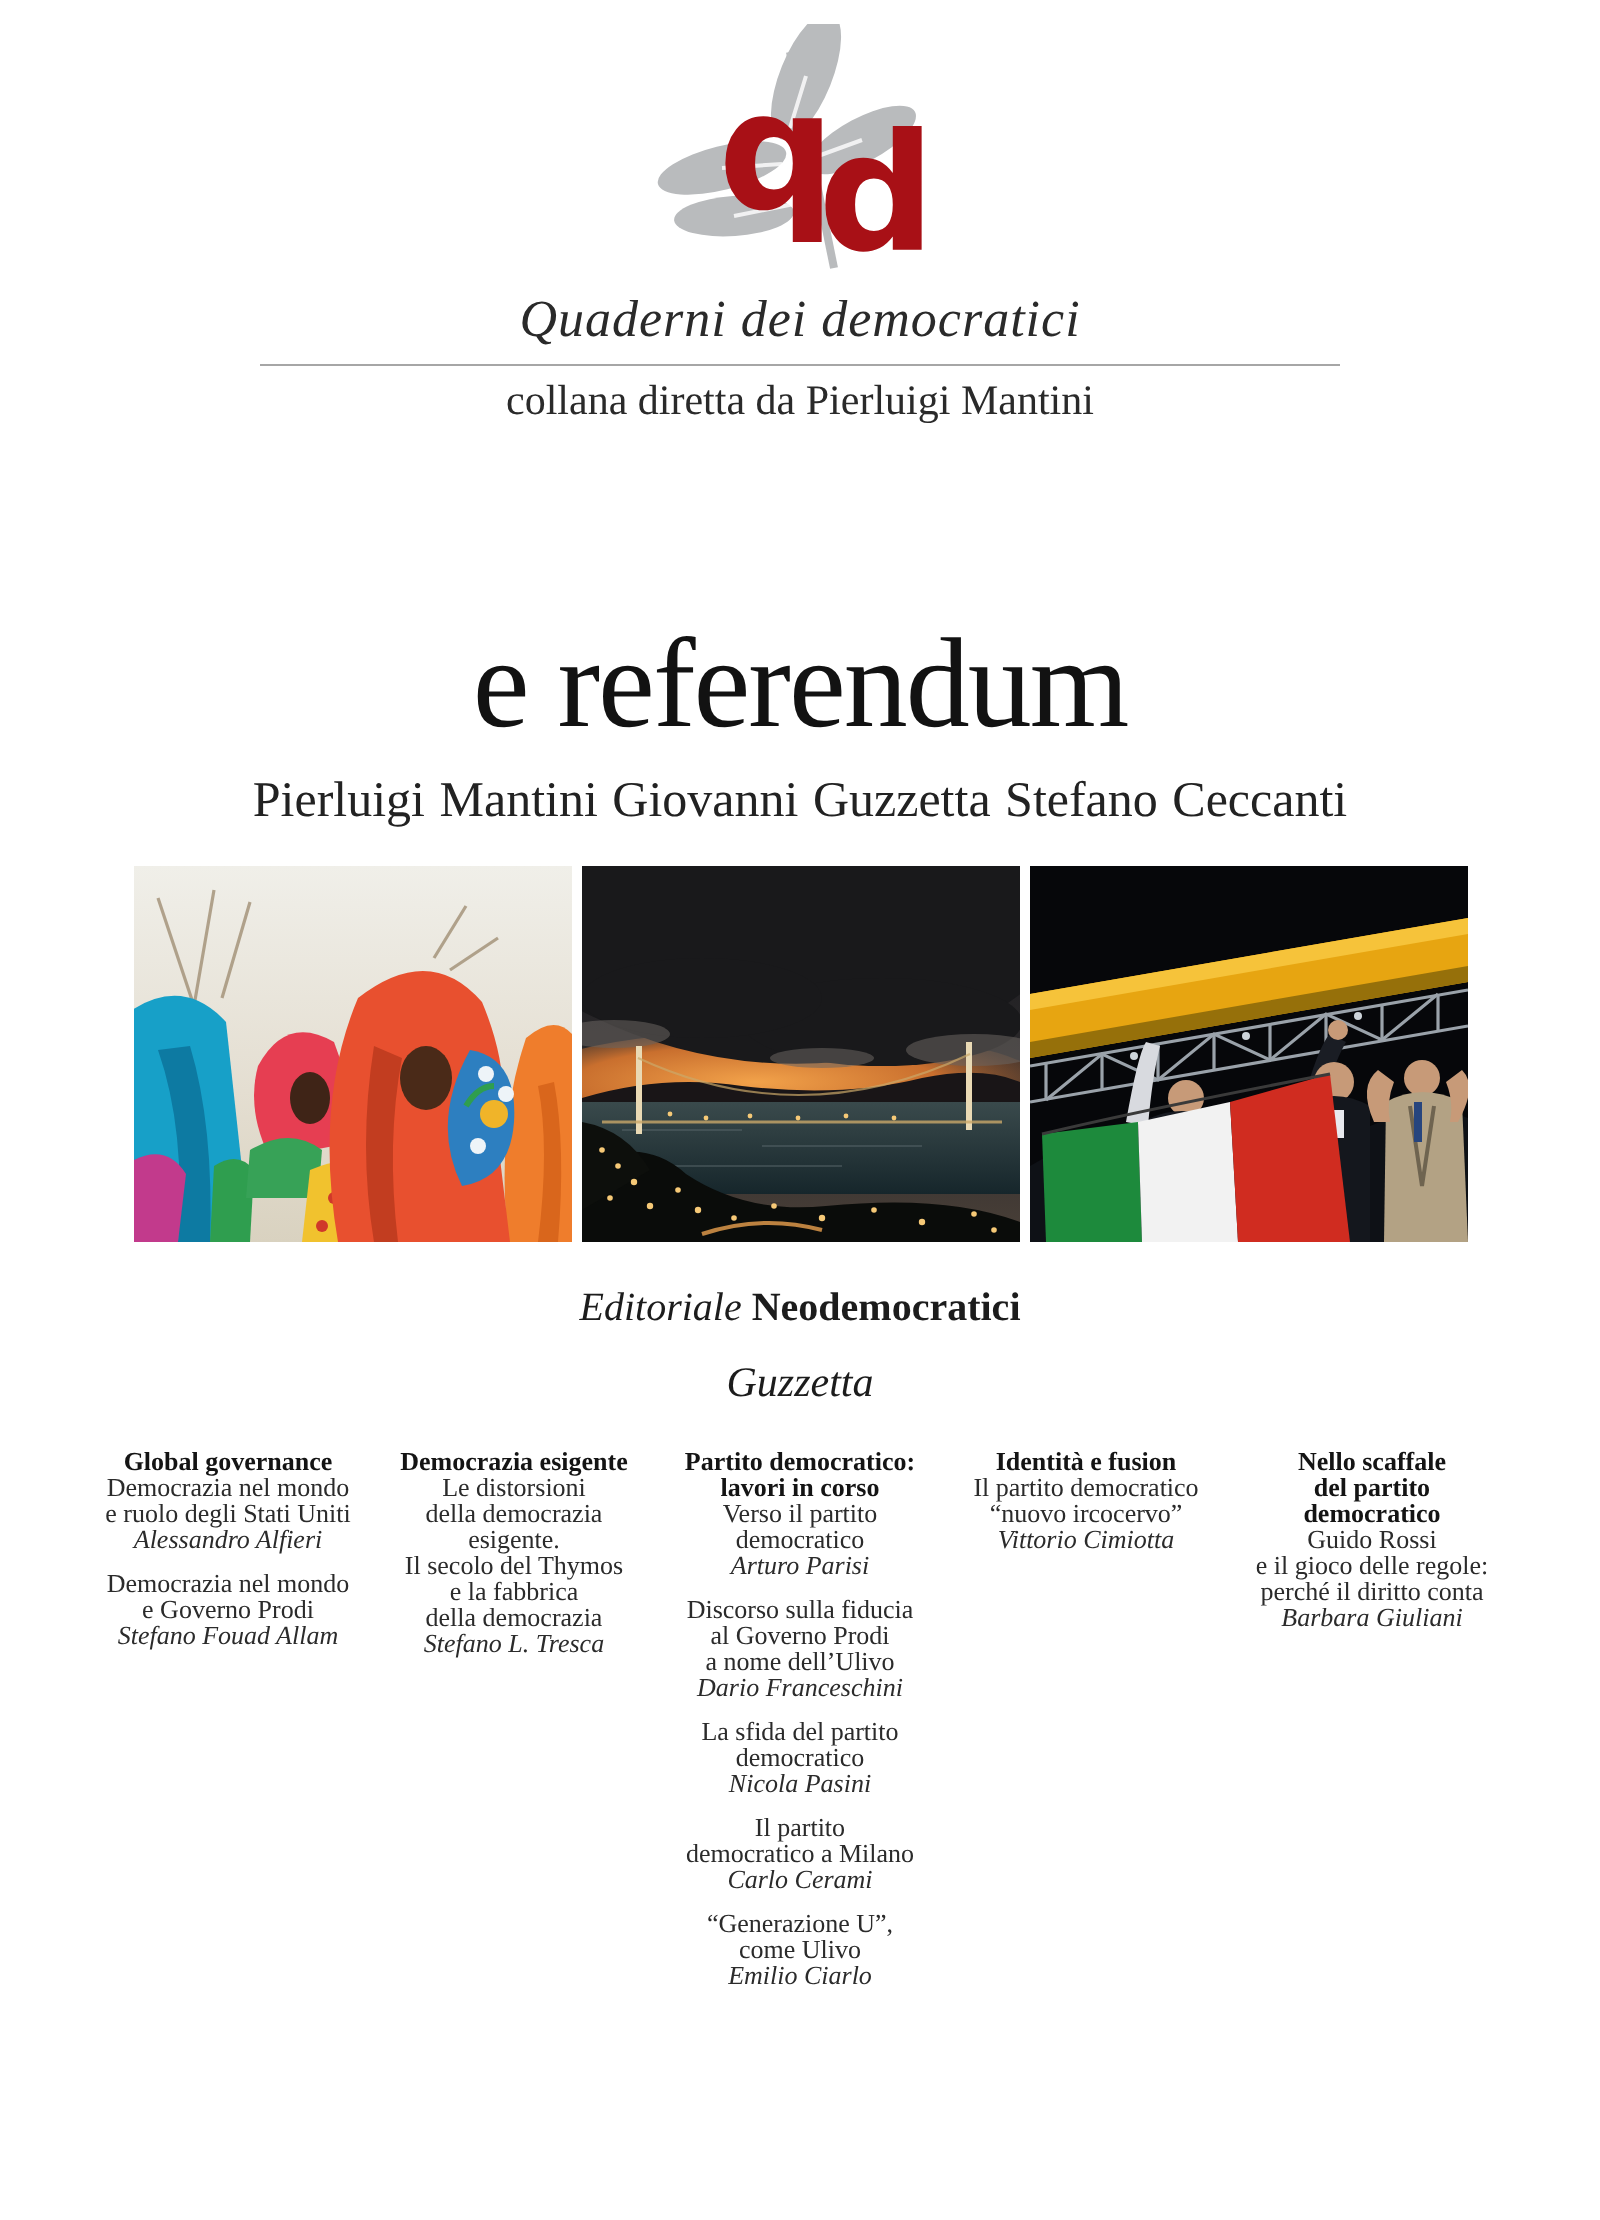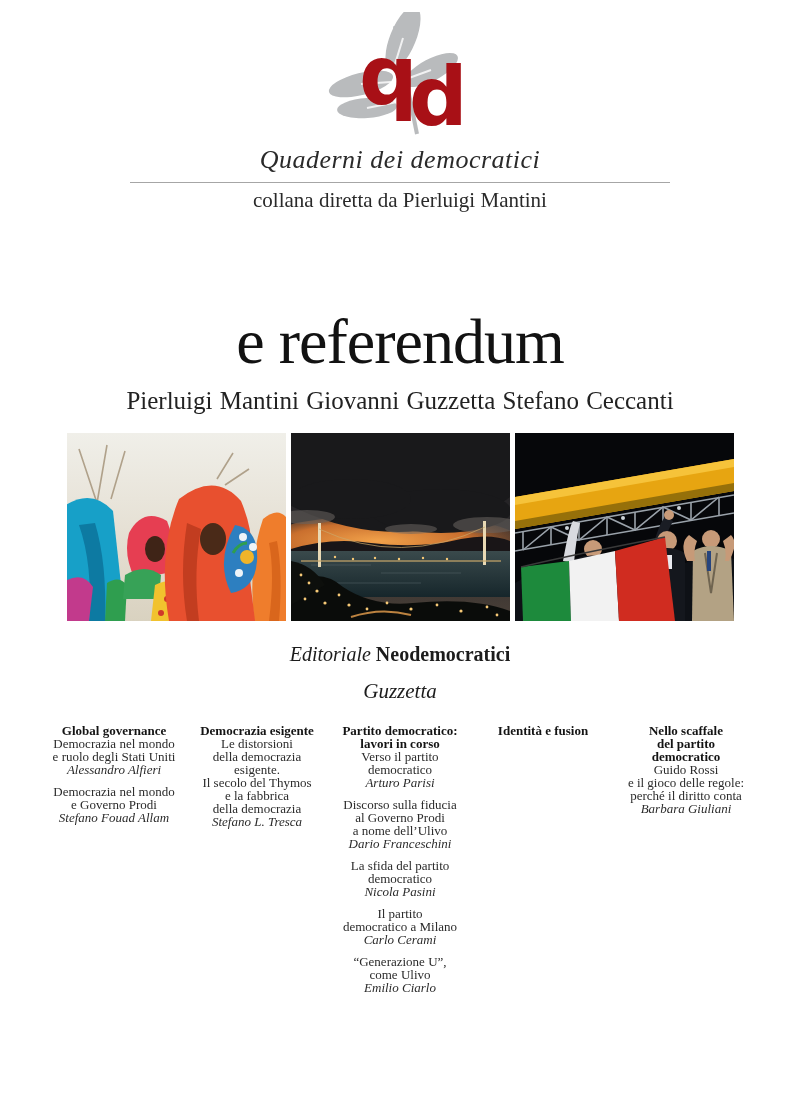--- a/index.html
+++ b/index.html
@@ -340,20 +340,24 @@
           <div class="rub-lines">Il partito<br>democratico a Milano</div>
           <div class="rub-author">Carlo Cerami</div>
         </div>
         <div class="rub-item">
           <div class="rub-lines">“Generazione U”,<br>come Ulivo</div>
           <div class="rub-author">Emilio Ciarlo</div>
         </div>
       </div>
       <div class="rub-col">
         <div class="rub-head">Identità e fusion</div>
+        <div class="rub-item">
+          <div class="rub-lines">Il partito democratico<br>“nuovo ircocervo”</div>
+          <div class="rub-author">Vittorio Cimiotta</div>
+        </div>
       </div>
       <div class="rub-col">
         <div class="rub-head">Nello scaffale<br>del partito<br>democratico</div>
         <div class="rub-item">
           <div class="rub-lines">Guido Rossi<br>e il gioco delle regole:<br>perché il diritto conta</div>
           <div class="rub-author">Barbara Giuliani</div>
         </div>
       </div>
     </div>
 

